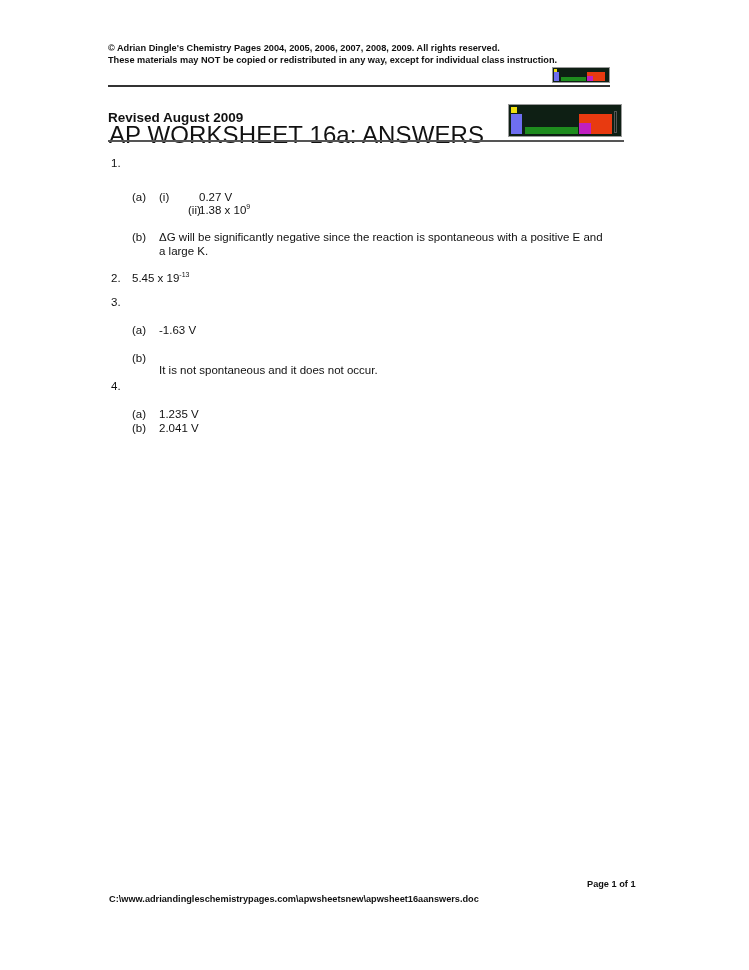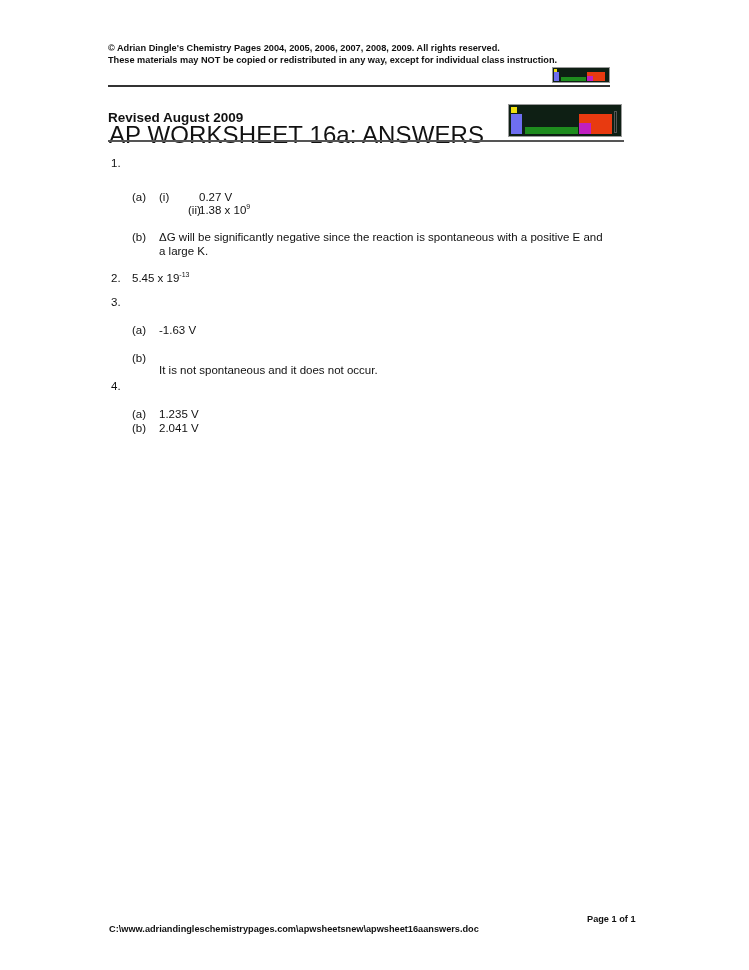--- a/index.html
+++ b/index.html
@@ -64,14 +64,14 @@
 <div class="abs txt" style="left:159px; top:324px;">-1.63 V</div>
 <div class="abs txt" style="left:132px; top:352px;">(b)</div>
 <div class="abs txt" style="left:159px; top:364px;">It is not spontaneous and it does not occur.</div>
 
 <div class="abs txt" style="left:111px; top:380px;">4.</div>
 <div class="abs txt" style="left:132px; top:408px;">(a)</div>
 <div class="abs txt" style="left:159px; top:408px;">1.235 V</div>
 <div class="abs txt" style="left:132px; top:422px;">(b)</div>
 <div class="abs txt" style="left:159px; top:422px;">2.041 V</div>
 
-<div class="abs footer" style="left:109px; top:924px;">C:\www.adriandingleschemistrypages.com\apwsheetsnew\apwsheet16aanswers.doc</div>
-<div class="abs footer" style="left:587px; top:914px;">Page 1 of 1</div>
+<div class="abs footer" style="left:109px; top:894px;">C:\www.adriandingleschemistrypages.com\apwsheetsnew\apwsheet16aanswers.doc</div>
+<div class="abs footer" style="left:587px; top:879px;">Page 1 of 1</div>
 
 </body></html>

